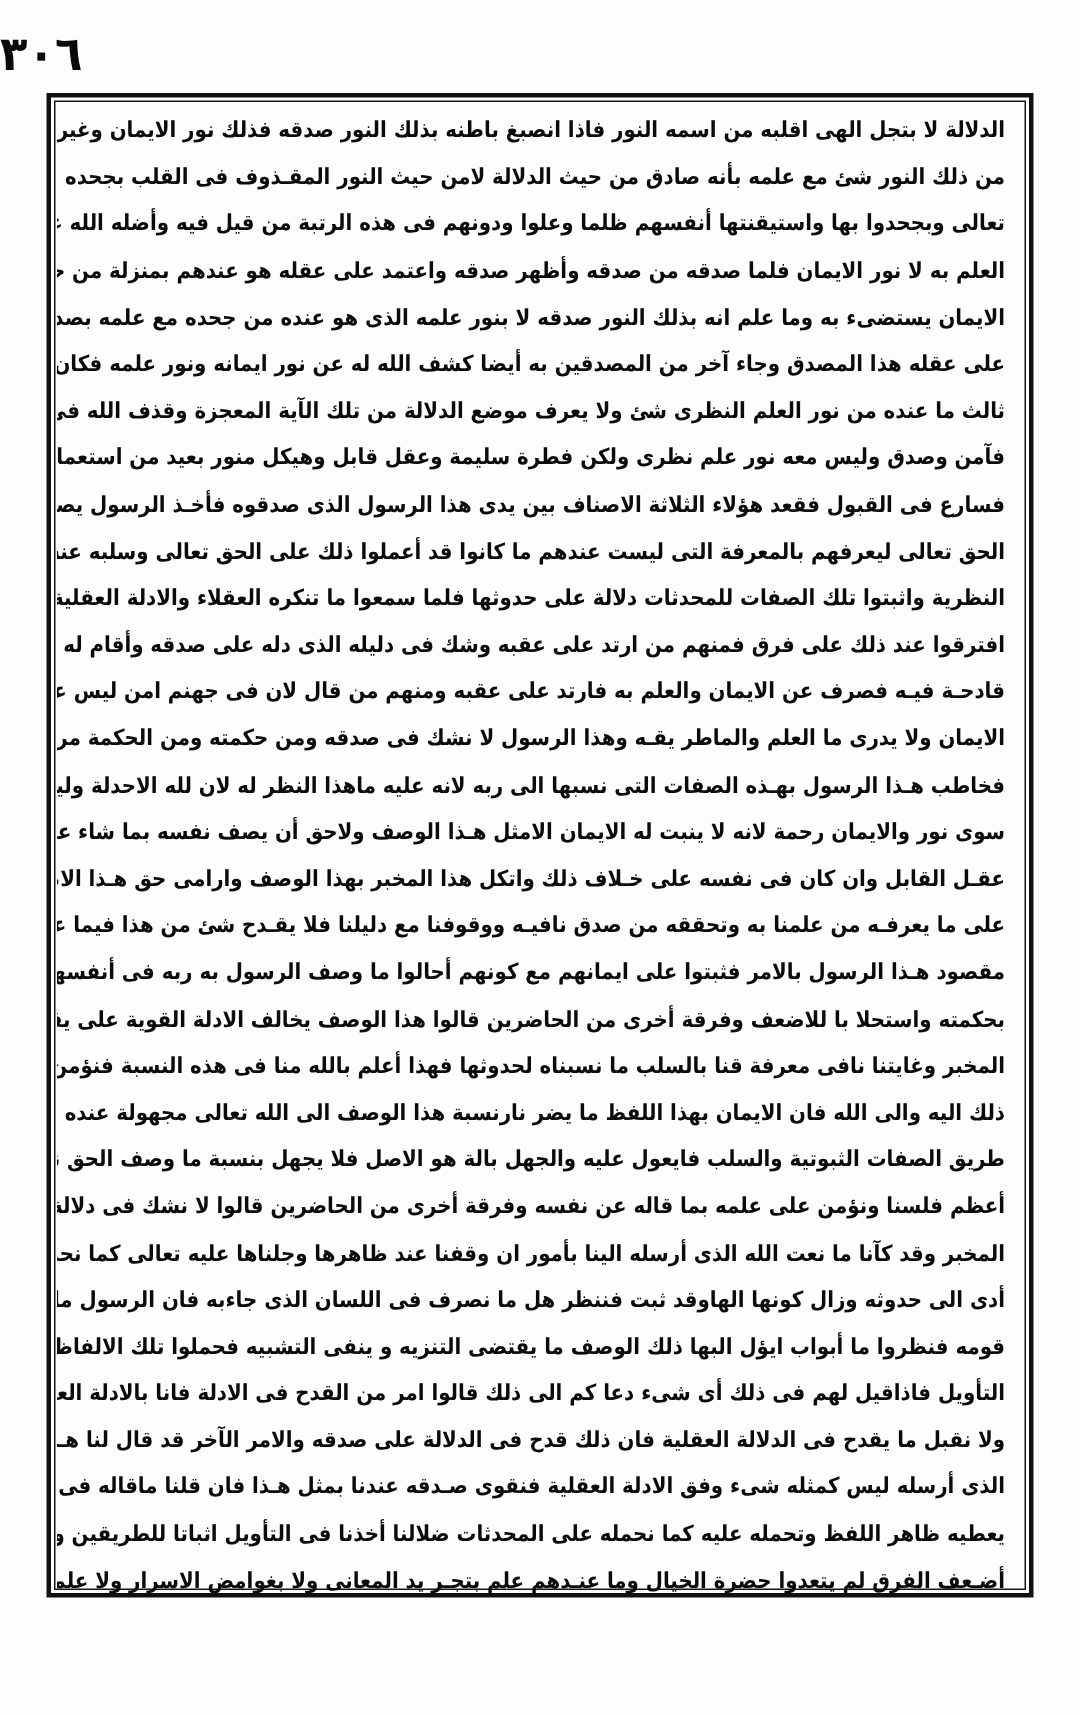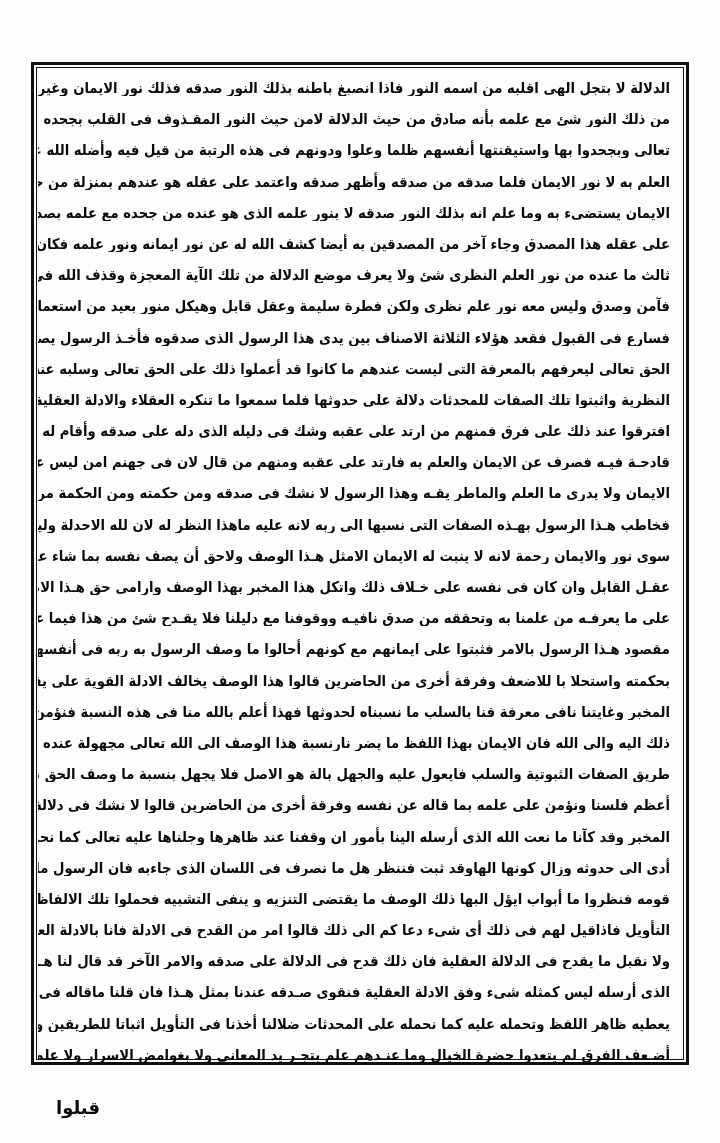--- a/index.html
+++ b/index.html
@@ -120,20 +120,23 @@
     line-height: 1;
   }
 </style>
 </head>
 <body>
 
 <div class="page">
 
   <div class="speckle"></div>
 
+  <div class="page-number">
+    <span>٣٠٦</span>
+  </div>
 
   <div class="frame-outer">
     <div class="frame-inner"></div>
   </div>
 
   <div class="textblock">
     <div class="line"><i>الدلالة لا بتجل الهى اقلبه من اسمه النور فاذا انصبغ باطنه بذلك النور صدقه فذلك نور الايمان وغيره لم يحصل عنده</i></div>
     <div class="line"><i>من ذلك النور شئ مع علمه بأنه صادق من حيث الدلالة لامن حيث النور المقـذوف فى القلب بجحده مع علمه وهو قوله</i></div>
     <div class="line"><i>تعالى وبجحدوا بها واستيقنتها أنفسهم ظلما وعلوا ودونهم فى هذه الرتبة من قيل فيه وأضله الله على علم فذلك نور</i></div>
     <div class="line"><i>العلم به لا نور الايمان فلما صدقه من صدقه وأظهر صدقه واعتمد على عقله هو عندهم بمنزلة من حصل له ضوء من نور</i></div>
@@ -161,17 +164,14 @@
     <div class="line"><i>أدى الى حدوثه وزال كونها الهاوقد ثبت فننظر هل ما نصرف فى اللسان الذى جاءبه فان الرسول ما أرسل الا بلسان</i></div>
     <div class="line"><i>قومه فنظروا ما أبواب ايؤل البها ذلك الوصف ما يقتضى التنزيه و ينفى التشبيه فحملوا تلك الالفاظ على ذلك</i></div>
     <div class="line"><i>التأويل فاذاقيل لهم فى ذلك أى شىء دعا كم الى ذلك قالوا امر من القدح فى الادلة فانا بالادلة العقلية أثبتنا صدق دعواه</i></div>
     <div class="line"><i>ولا نقبل ما يقدح فى الدلالة العقلية فان ذلك قدح فى الدلالة على صدقه والامر الآخر قد قال لنا هـذا الصادق ان الله</i></div>
     <div class="line"><i>الذى أرسله ليس كمثله شىء وفق الادلة العقلية فنقوى صـدقه عندنا بمثل هـذا فان قلنا ماقاله فى الله على الوجه الذى</i></div>
     <div class="line"><i>يعطيه ظاهر اللفظ وتحمله عليه كما نحمله على المحدثات ضلالنا أخذنا فى التأويل اثباتا للطريقين وفرقة أخرى وهى</i></div>
     <div class="line"><i>أضـعف الفرق لم يتعدوا حضرة الخيال وما عنـدهم علم بتجـر يد المعانى ولا بغوامض الاسرار ولا علموا معنى قوله</i></div>
 
   </div>
 
-  <div class="catchword">
-    <span>قبلوا</span>
-  </div>
 
 </div>
 
 </body></html>

